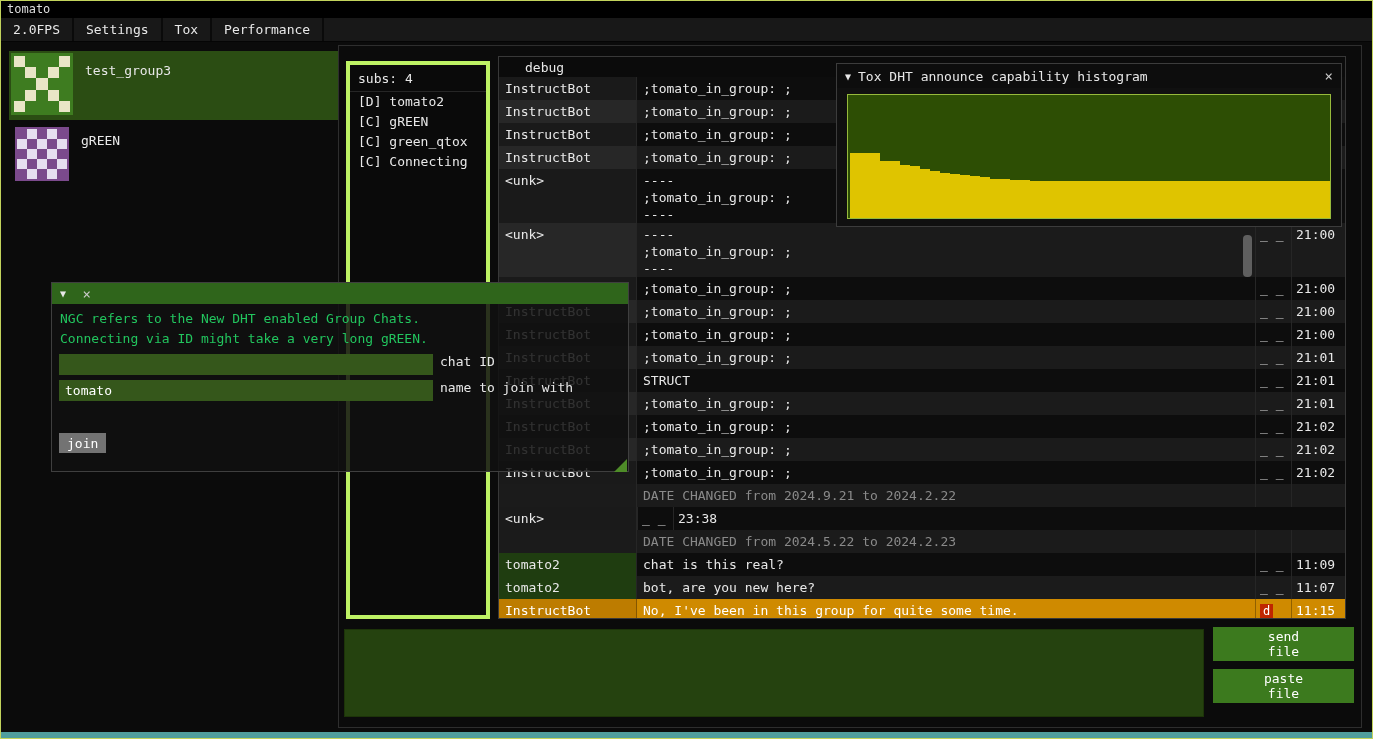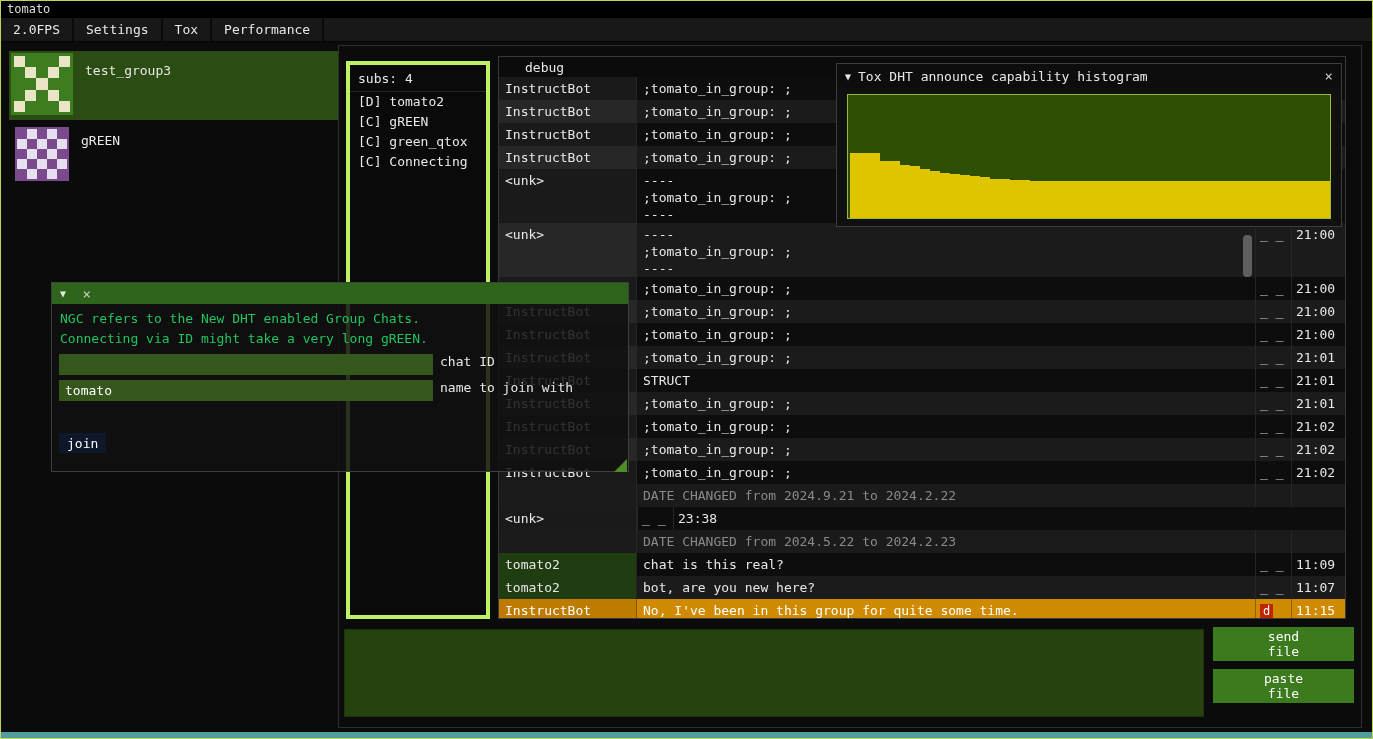--- a/index.html
+++ b/index.html
@@ -79,21 +79,21 @@
   #join-body{position:relative;height:169px}
   .join-desc{position:absolute;left:8px;color:#22c55e;white-space:pre}
   #join-desc-0{top:7px}
   #join-desc-1{top:27px}
   .join-row{position:absolute;left:7px;display:flex;height:21px}
   #join-row-0{top:50px}
   #join-row-1{top:76px}
   #join-row-2{top:102px}
   .join-input{width:374px;height:21px;background:#35571b;border:none;color:#fff;font:inherit;
               padding:0 6px;margin-right:7px;outline:none}
-  #join-btn{position:absolute;left:7px;top:129px;height:20px;padding:0 8px;background:#0f172a;
+  #join-btn{position:absolute;left:7px;top:129px;height:20px;padding:0 8px;background:#737373;
             border:none;color:#fff;font:inherit;cursor:pointer}
   #join-grip{position:absolute;right:1px;bottom:1px;width:0;height:0;
              border-left:13px solid transparent;border-bottom:13px solid #4e8c28}
 
   #hist-win{position:absolute;left:835px;top:62px;width:506px;height:164px;
             background:#101010;border:1px solid #3c3c3c;z-index:20}
   #hist-title{height:24px;background:#0d0d0d}
   #hist-plot{position:absolute;left:10px;top:30px;width:484px;height:125px;
              border:1px solid #97ba3c;background:#2d4e04}
   #hist-bars{position:absolute;inset:0;display:flex;align-items:flex-end;padding-left:2px}

